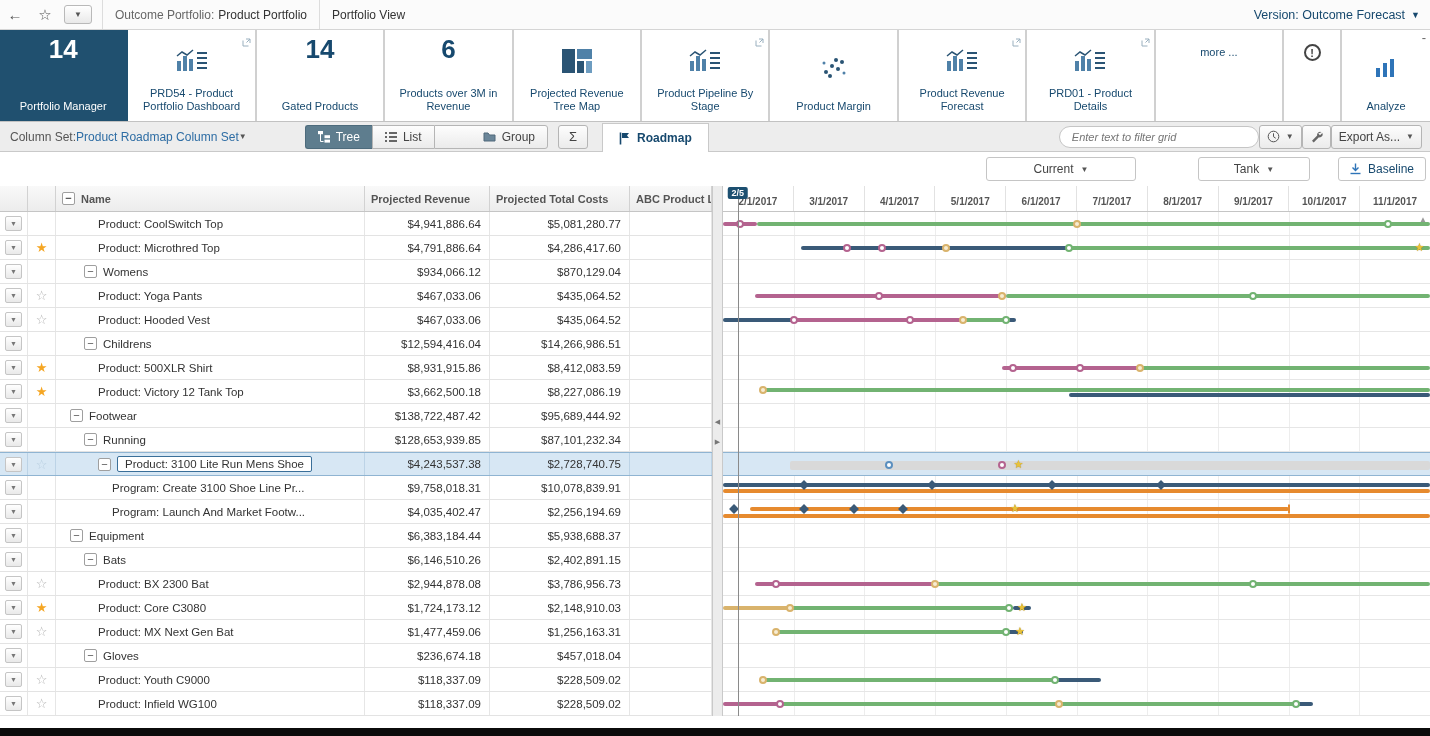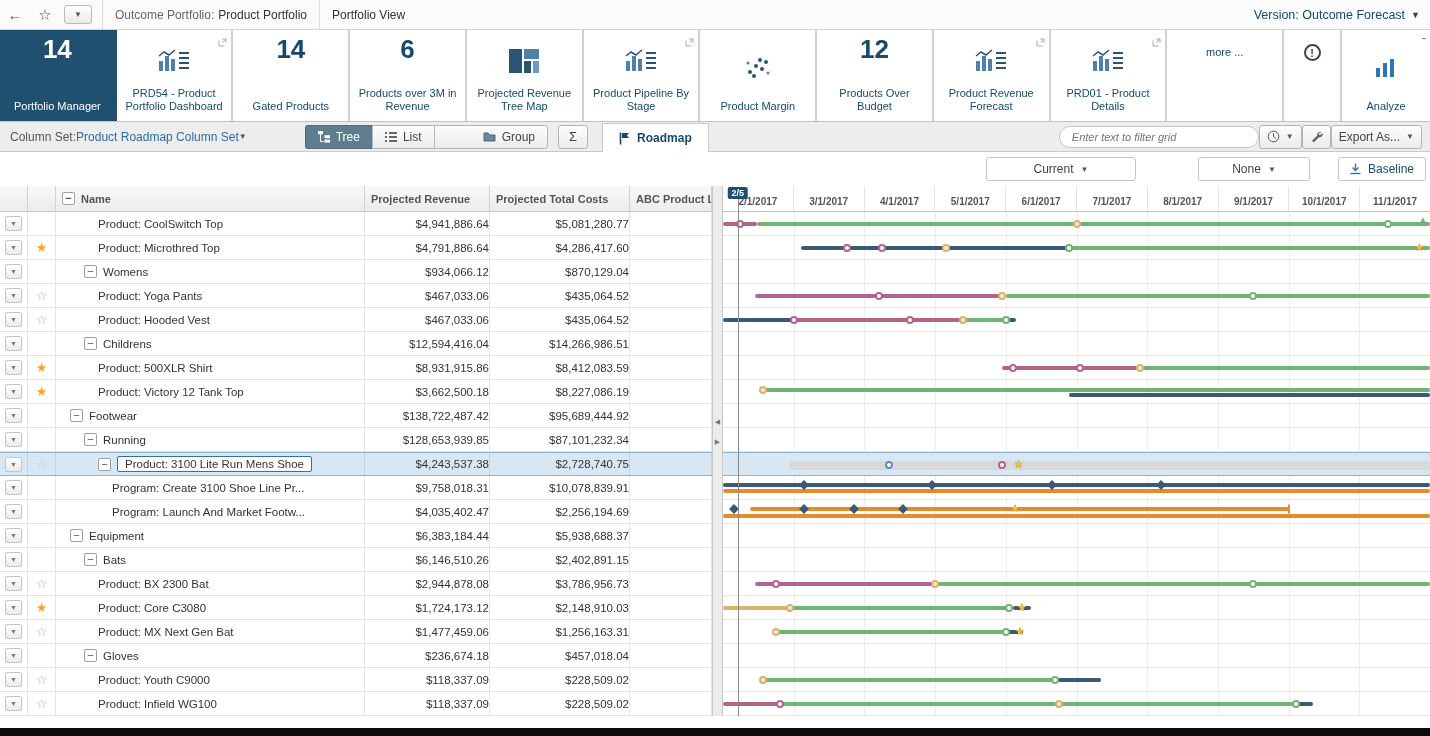--- a/index.html
+++ b/index.html
@@ -58,21 +58,21 @@
   
   .main { display:flex; height:530px; position:relative; font-size:11.5px; }
   .grid { flex:0 0 712px; width:712px; display:flex; flex-direction:column; overflow:hidden; }
   .ghead { height:26px; display:flex; background:linear-gradient(#f9f9f9,#ececec); border-bottom:1px solid #c5c5c5; font-weight:bold; color:#555; font-size:11px; align-items:stretch; }
   .ghead .hc { display:flex; align-items:center; border-right:1px solid #d2d2d2; padding-left:6px; overflow:hidden; white-space:nowrap; }
   .w-arrow { flex:0 0 28px; } .w-star { flex:0 0 28px; } .w-name { flex:1 1 auto; min-width:0; }
   .w-rev { flex:0 0 125px; } .w-cost { flex:0 0 140px; } .w-abc { flex:0 0 82px; }
   .grid-body { flex:1; }
   .grow { height:24px; display:flex; align-items:stretch; border-bottom:1px solid #e3e3e3; background:#fff; }
   .grow .c { display:flex; align-items:center; border-right:1px solid #e6e6e6; overflow:hidden; white-space:nowrap; }
-  .cmoney { justify-content:flex-end; }
+  .cmoney { justify-content:flex-end; padding-right:8px; }
   .cname { padding-left:6px; }
   .grow.sel { background:#d7e7f4; border-top:1px solid #8fb4d2; border-bottom:1px solid #8fb4d2; }
   .grow.sel .c { border-right-color:#bcd3e6; }
   .namebox { border:1px solid #3a6f99; background:#fff; padding:1px 7px; border-radius:2px; }
   .ddbtn { width:17px; height:15px; border:1px solid #c5c5c5; background:linear-gradient(#fff,#e9e9e9); border-radius:2px; font-size:7px; color:#777; display:flex; align-items:center; justify-content:center; margin:0 auto; cursor:pointer; }
   .cstar { justify-content:center; }
   .star { font-size:13px; cursor:pointer; line-height:1; }
   .star.o { color:#f5a623; } .star.g { color:#b3b3b3; } .star.p { color:#b9cfe0; }
   .exp { width:13px; height:13px; flex:0 0 13px; border:1px solid #9f9f9f; background:#fff; border-radius:2px; font-size:11px; line-height:11px; text-align:center; color:#555; margin-right:6px; cursor:pointer; }
   .ind { display:inline-block; flex:0 0 auto; }
@@ -202,24 +202,20 @@
             </g>
             <g fill="#4f81a8">
               <circle cx="24" cy="17" r="1.5"></circle>
               <circle cx="4" cy="7" r="1.5"></circle>
             </g>
           </svg>
         </div>
         <div class="tile-label">Product Margin</div>
       </div>
       <div class="tile">
-        <div class="tile-num">12</div>
-        <div class="tile-label">Products Over Budget</div>
-      </div>
-      <div class="tile">
         <span class="popout"><svg width="9" height="9" viewBox="0 0 9 9">
             <path d="M1 2.5v5.5h5.5M4 1h4v4M8 1L4.5 4.5" stroke="#9ab0bf" fill="none"></path>
           </svg></span>
         <div class="tile-icon">
           <svg width="34" height="26" viewBox="0 0 34 26">
             <g fill="#4f81a8">
               <rect x="2" y="13" width="4" height="10"></rect>
               <rect x="8" y="8" width="4" height="15"></rect>
               <rect x="14" y="11" width="4" height="12"></rect>
             </g>
@@ -341,21 +337,21 @@
       </span>
     </span>
   </div>
 
   <div class="controls">
     <span class="ctl-btn ctl-current">
       <span>Current</span>
       <span class="caret-sm">▼</span>
     </span>
     <span class="ctl-btn ctl-none">
-      <span>None</span>
+      <span>Tank</span>
       <span class="caret-sm">▼</span>
     </span>
     <span class="ctl-btn ctl-baseline">
       <svg width="11" height="12" viewBox="0 0 11 12">
           <path d="M5.5 0.5v6.5M2.5 4.5l3 3 3-3" stroke="#2e74b8" stroke-width="1.4" fill="none"></path>
           <path d="M0.5 10.5h10" stroke="#2e74b8" stroke-width="1.4"></path>
         </svg>
       <span>Baseline</span>
     </span>
   </div>

